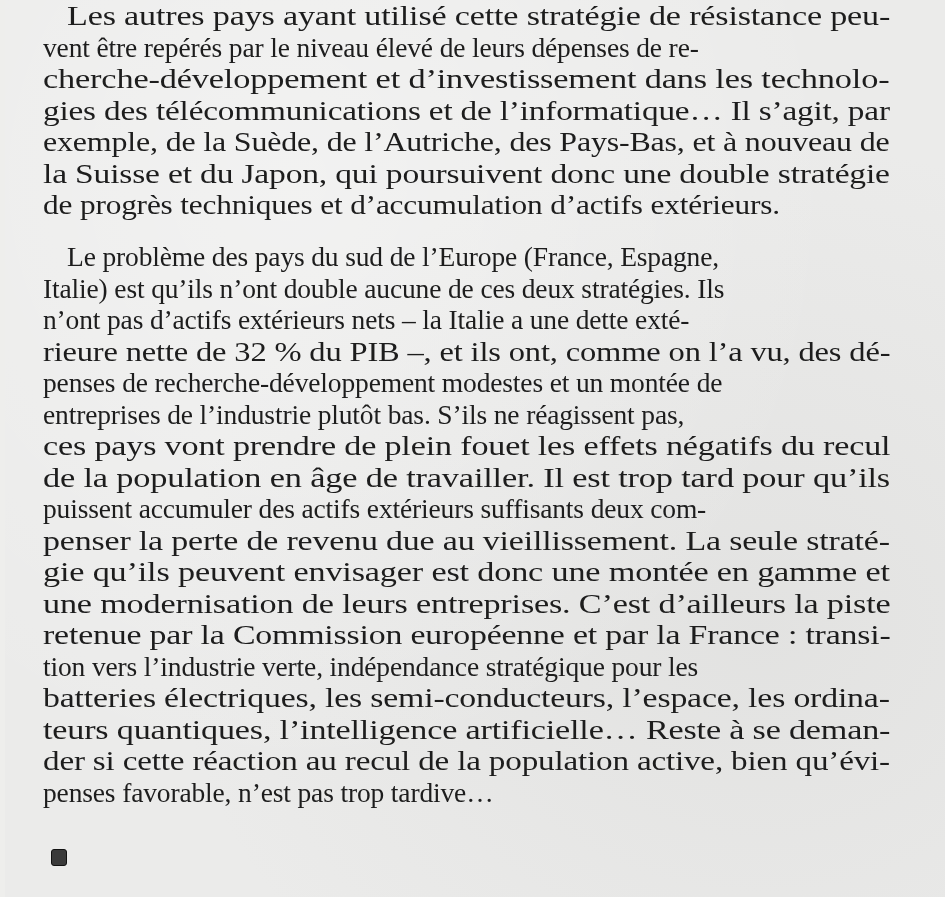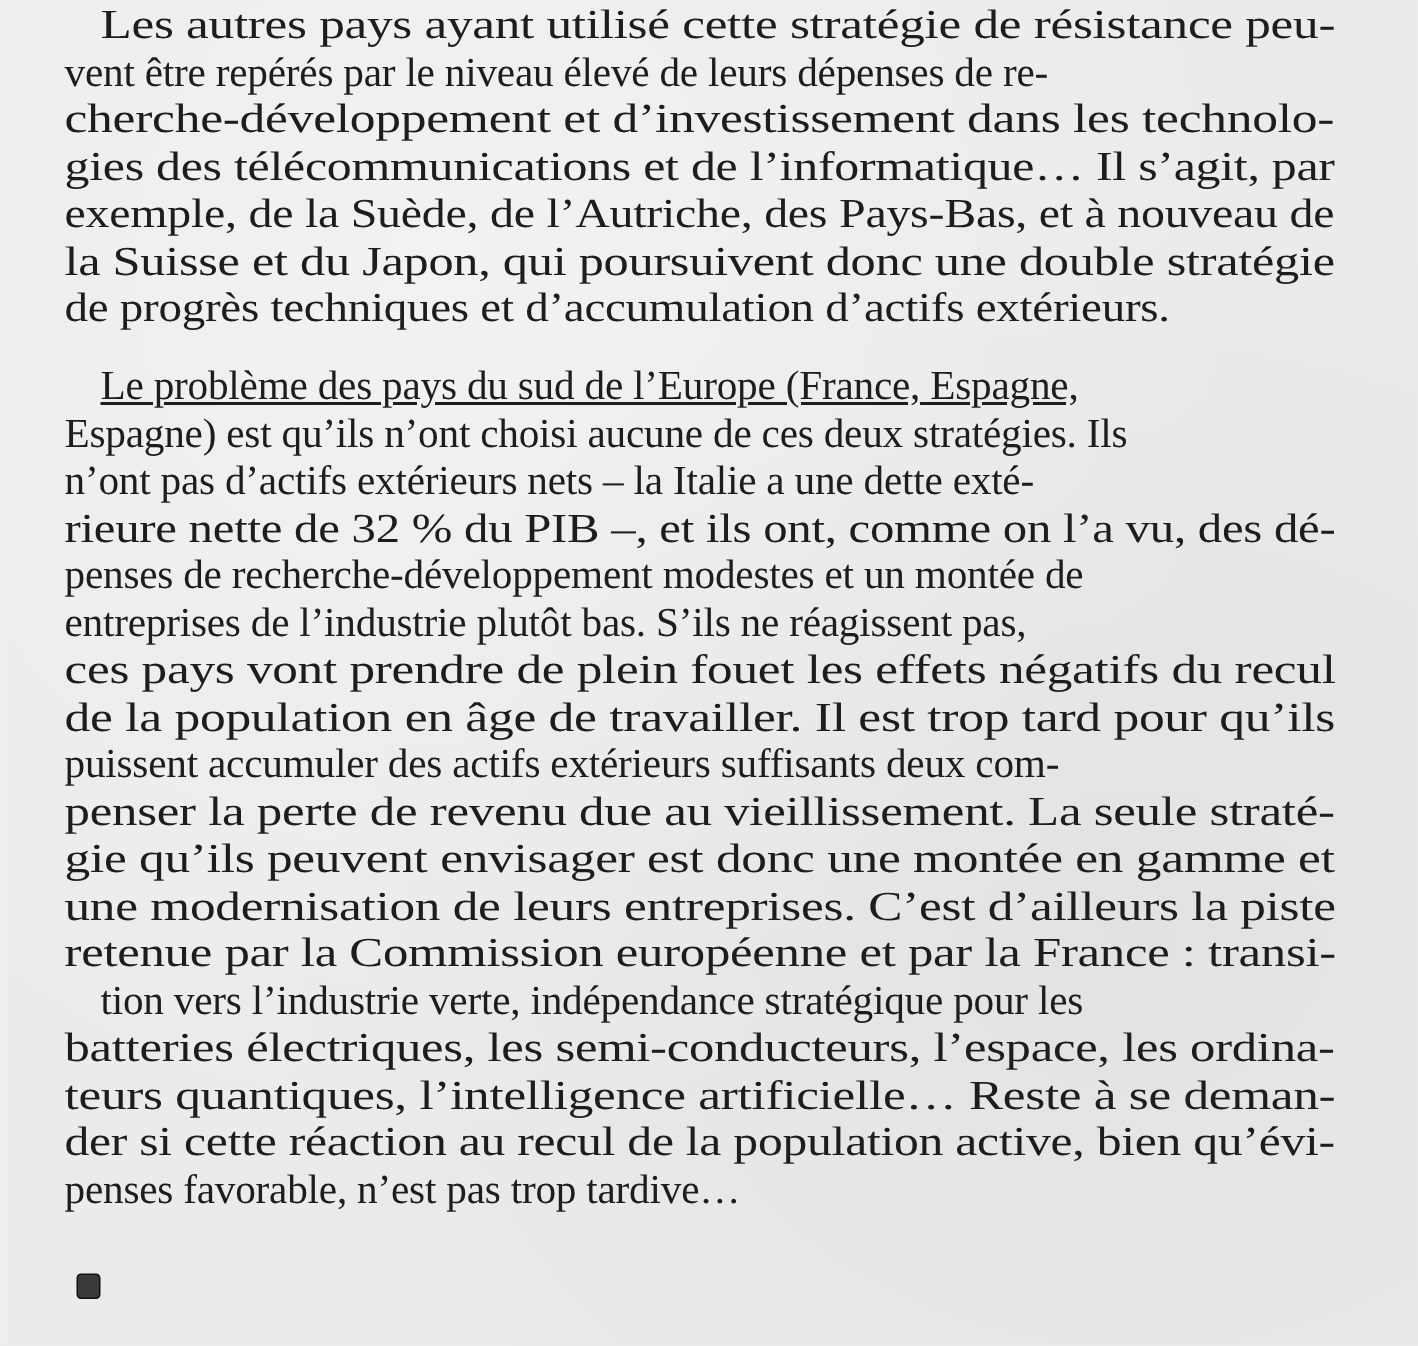--- a/index.html
+++ b/index.html
@@ -72,34 +72,34 @@
       <div class="line indent" style="top: 0px; transform: scaleX(1.2413);">Les autres pays ayant utilisé cette stratégie de résistance peu-</div>
       <div class="line" style="top:31.5px;">vent être repérés par le niveau élevé de leurs dépenses de re-</div>
       <div class="line" style="top: 63px; transform: scaleX(1.2493);">cherche-développement et d’investissement dans les technolo-</div>
       <div class="line" style="top: 94.5px; transform: scaleX(1.21);">gies des télécommunications et de l’informatique… Il s’agit, par</div>
       <div class="line" style="top: 126px; transform: scaleX(1.1619);">exemple, de la Suède, de l’Autriche, des Pays-Bas, et à nouveau de</div>
       <div class="line" style="top: 157.5px; transform: scaleX(1.2205);">la Suisse et du Japon, qui poursuivent donc une double stratégie</div>
       <div class="line" style="top: 189px; transform: scaleX(1.1391);">de progrès techniques et d’accumulation d’actifs extérieurs.</div>
     </div>
 
     <div>
-      <div class="line indent" style="top:241px;text-decoration:underline;">Le problème des pays du sud de l’Europe (France, Espagne,</div>
-      <div class="line" style="top:272.5px;">Espagne) est qu’ils n’ont choisi aucune de ces deux stratégies. Ils</div>
+      <div class="line indent" style="top:241px;">Le problème des pays du sud de l’Europe (France, Espagne,</div>
+      <div class="line" style="top:272.5px;">Italie) est qu’ils n’ont double aucune de ces deux stratégies. Ils</div>
       <div class="line" style="top:304px;">n’ont pas d’actifs extérieurs nets – la Italie a une dette exté-</div>
       <div class="line" style="top: 335.5px; transform: scaleX(1.183);">rieure nette de 32 % du PIB –, et ils ont, comme on l’a vu, des dé-</div>
       <div class="line" style="top:367px;">penses de recherche-développement modestes et un montée de</div>
       <div class="line" style="top:398.5px;">entreprises de l’industrie plutôt bas. S’ils ne réagissent pas,</div>
       <div class="line" style="top: 430px; transform: scaleX(1.2419);">ces pays vont prendre de plein fouet les effets négatifs du recul</div>
       <div class="line" style="top: 461.5px; transform: scaleX(1.2493);">de la population en âge de travailler. Il est trop tard pour qu’ils</div>
       <div class="line" style="top:493px;">puissent accumuler des actifs extérieurs suffisants deux com-</div>
       <div class="line" style="top: 524.5px; transform: scaleX(1.2347);">penser la perte de revenu due au vieillissement. La seule straté-</div>
       <div class="line" style="top: 556px; transform: scaleX(1.2456);">gie qu’ils peuvent envisager est donc une montée en gamme et</div>
       <div class="line" style="top: 587.5px; transform: scaleX(1.2438);">une modernisation de leurs entreprises. C’est d’ailleurs la piste</div>
       <div class="line" style="top: 619px; transform: scaleX(1.2311);">retenue par la Commission européenne et par la France : transi-</div>
-      <div class="line" style="top:650.5px;margin-left:24px;">tion vers l’industrie verte, indépendance stratégique pour les</div>
+      <div class="line" style="top:650.5px;">tion vers l’industrie verte, indépendance stratégique pour les</div>
       <div class="line" style="top: 682px; transform: scaleX(1.2293);">batteries électriques, les semi-conducteurs, l’espace, les ordina-</div>
       <div class="line" style="top: 713.5px; transform: scaleX(1.2419);">teurs quantiques, l’intelligence artificielle… Reste à se deman-</div>
       <div class="line" style="top: 745px; transform: scaleX(1.2048);">der si cette réaction au recul de la population active, bien qu’évi-</div>
       <div class="line" style="top:776.5px;">penses favorable, n’est pas trop tardive…</div>
       <div class="line" style="top:808px;"></div>
       <div class="line" style="top:839.5px;"><span></span><span class="end-mark"></span></div>
     </div>
 
   </div>
 </div>

